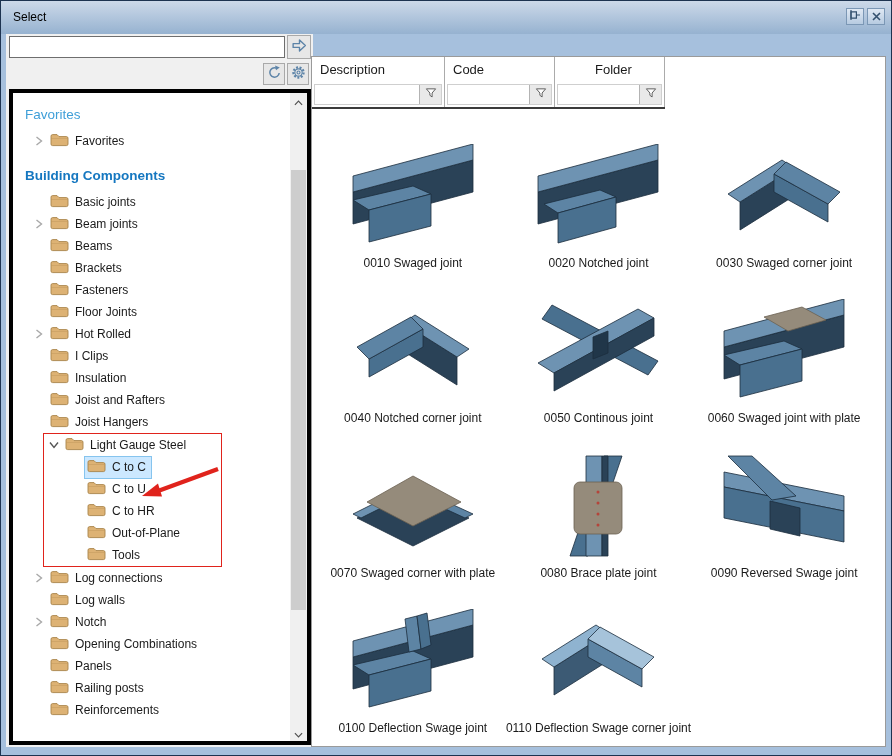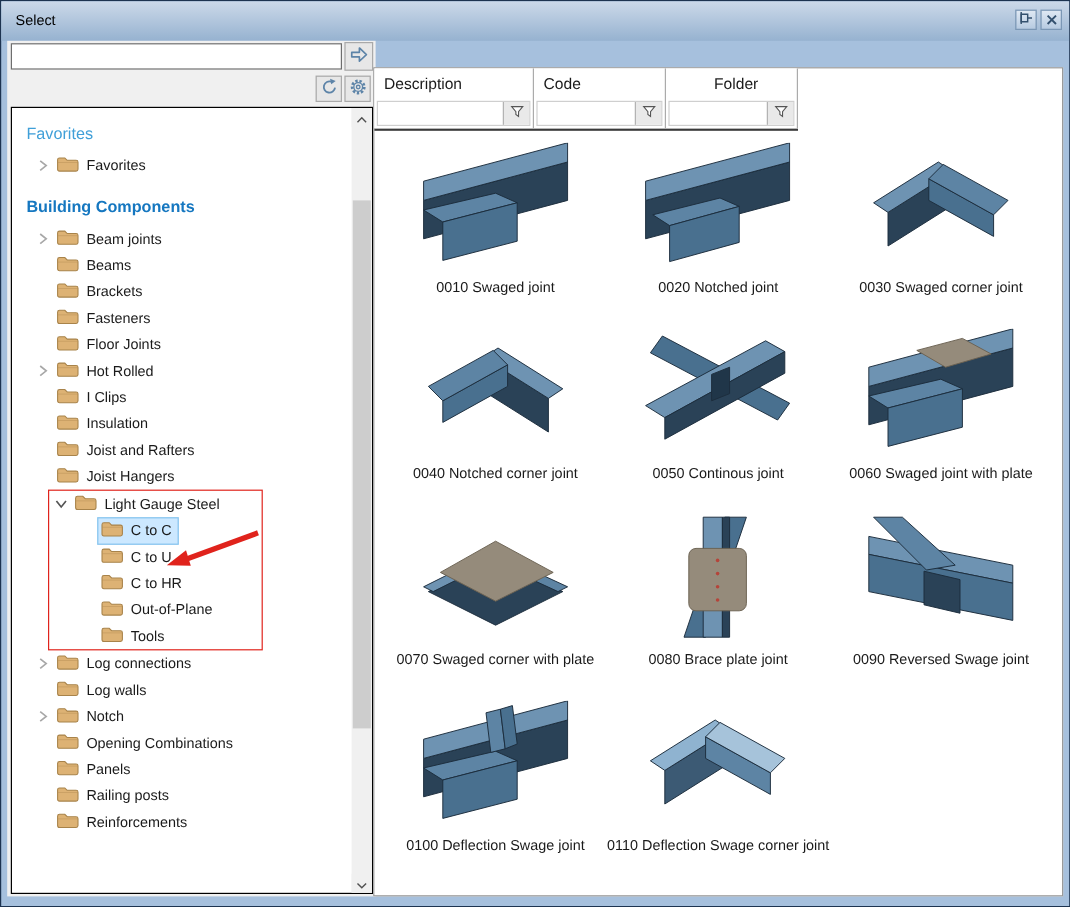--- a/index.html
+++ b/index.html
@@ -10,21 +10,21 @@
   .winbtns{position:absolute;top:7px;right:6px;display:flex;gap:3px;}
   .winbtn{width:18px;height:17px;background:linear-gradient(#dfe8f3,#b7cbe1);border:1px solid #7b97b5;display:grid;place-items:center;padding:0;}
 
   .left-panel{position:absolute;left:5px;top:33px;width:307px;bottom:8px;background:var(--panel-gray);}
   .search-input{position:absolute;left:3px;top:2px;width:276px;height:22px;border:1px solid #6e6e6e;background:#fff;font:12px "Liberation Sans",sans-serif;padding:0 5px;}
   .btn{background:#e7e7e7;border:1px solid #a9a9a9;display:grid;place-items:center;padding:0;}
   .go-btn{position:absolute;left:281px;top:1px;width:24px;height:24px;}
   .refresh-btn{position:absolute;left:257px;top:29px;width:22px;height:22px;}
   .gear-btn{position:absolute;left:281px;top:29px;width:22px;height:22px;}
 
-  .tree{position:absolute;left:3px;top:55px;width:302px;bottom:2px;background:#fff;border:1px solid #000000;overflow:hidden;}
+  .tree{position:absolute;left:3px;top:55px;width:302px;bottom:2px;background:#fff;border:4px solid #000000;overflow:hidden;}
   .tree-list{position:absolute;left:0;top:0;right:17px;bottom:0;padding:8px 0 0 10px;overflow:hidden;}
   .section-header{font-size:13.5px;margin:6px 0 8px 2px;}
   .sec-favorites{color:var(--section-favorites-blue);}
   .sec-building{color:var(--section-building-blue);font-weight:bold;margin-top:16px;}
   .trow{display:flex;align-items:center;height:22px;font-size:12px;color:#1a1a1a;white-space:nowrap;cursor:default;}
   .chev{width:16px;flex:none;display:grid;place-items:center;}
   .row-l1{padding-left:8px;}
   .row-l2{padding-left:30px;}
   .label-wrap{display:flex;align-items:center;gap:6px;padding:2px 5px 2px 2px;border:1px solid transparent;}
   .selected .label-wrap{background:var(--selection-bg);border-color:var(--selection-border);}
@@ -40,21 +40,21 @@
   .sb-thumb{position:absolute;left:1px;width:15px;background:#cdcdcd;top:77px;height:440px;}
 
   .right-panel{position:absolute;left:310px;top:33px;right:5px;bottom:8px;background:#fff;border:1px solid #9a9a9a;margin-top:22px;}
   .col-headers{display:flex;}
   .col-cell{position:relative;height:50px;border-right:1px solid #ababab;background:#fff;}
   .col-label{font-size:13px;color:#1a1a1a;padding:5px 0 0 8px;}
   .filter-box{position:absolute;left:2px;right:2px;bottom:2px;height:21px;border:1px solid #cfcfcf;background:#fff;}
   .funnel-btn{position:absolute;right:0;top:0;bottom:0;width:22px;background:#e9e9e9;border:0;border-left:1px solid #b3b3b3;display:grid;place-items:center;padding:0;}
   .header-line{height:2px;background:#3a3a3a;width:353px;}
   .card-grid{position:absolute;left:8px;right:8px;top:58px;bottom:2px;display:grid;grid-template-columns:repeat(3,1fr);grid-auto-rows:155px;}
-  .card{display:flex;flex-direction:column;align-items:center;justify-content:flex-start;padding-top:4px;}
+  .card{display:flex;flex-direction:column;align-items:center;justify-content:flex-end;padding-top:4px;}
   .card svg{width:122px;height:104px;flex:none;}
   .card-label{font-size:12px;color:#1a1a1a;margin-top:4px;white-space:nowrap;}
 </style>
 </head>
 <body>
 
 <div class="window">
   <div class="titlebar">
     <span class="title">Select</span>
     <div class="winbtns">
@@ -105,20 +105,30 @@
             <span class="label-wrap">
               <span class="ficon"><svg width="19" height="14" viewBox="0 0 19 14">
                   <path d="M1,3.2 Q1,1.6 2.6,1.6 H7 L9,3.6 H16.4 Q18,3.6 18,5.2 V11 Q18,12.6 16.4,12.6 H2.6 Q1,12.6 1,11 z" fill="#ddb274" stroke="#a8834a" stroke-width="0.9"></path>
                   <path d="M1.4,5.4 H17.6" stroke="#a8834a" stroke-width="0.6" opacity="0.5"></path>
                 </svg></span>
               <span>Favorites</span>
             </span>
           </div>
           <div class="section-header sec-building">Building Components</div>
           <div class="trow row-l1">
+            <span class="chev"></span>
+            <span class="label-wrap">
+              <span class="ficon"><svg width="19" height="14" viewBox="0 0 19 14">
+                  <path d="M1,3.2 Q1,1.6 2.6,1.6 H7 L9,3.6 H16.4 Q18,3.6 18,5.2 V11 Q18,12.6 16.4,12.6 H2.6 Q1,12.6 1,11 z" fill="#ddb274" stroke="#a8834a" stroke-width="0.9"></path>
+                  <path d="M1.4,5.4 H17.6" stroke="#a8834a" stroke-width="0.6" opacity="0.5"></path>
+                </svg></span>
+              <span>Basic joints</span>
+            </span>
+          </div>
+          <div class="trow row-l1">
             <span class="chev">
               <svg width="8" height="10" viewBox="0 0 8 10">
                 <path d="M1.5,1 L6.5,5 L1.5,9" fill="none" stroke="#a8a8a8" stroke-width="1.4"></path>
               </svg>
             </span>
             <span class="label-wrap">
               <span class="ficon"><svg width="19" height="14" viewBox="0 0 19 14">
                   <path d="M1,3.2 Q1,1.6 2.6,1.6 H7 L9,3.6 H16.4 Q18,3.6 18,5.2 V11 Q18,12.6 16.4,12.6 H2.6 Q1,12.6 1,11 z" fill="#ddb274" stroke="#a8834a" stroke-width="0.9"></path>
                   <path d="M1.4,5.4 H17.6" stroke="#a8834a" stroke-width="0.6" opacity="0.5"></path>
                 </svg></span>

